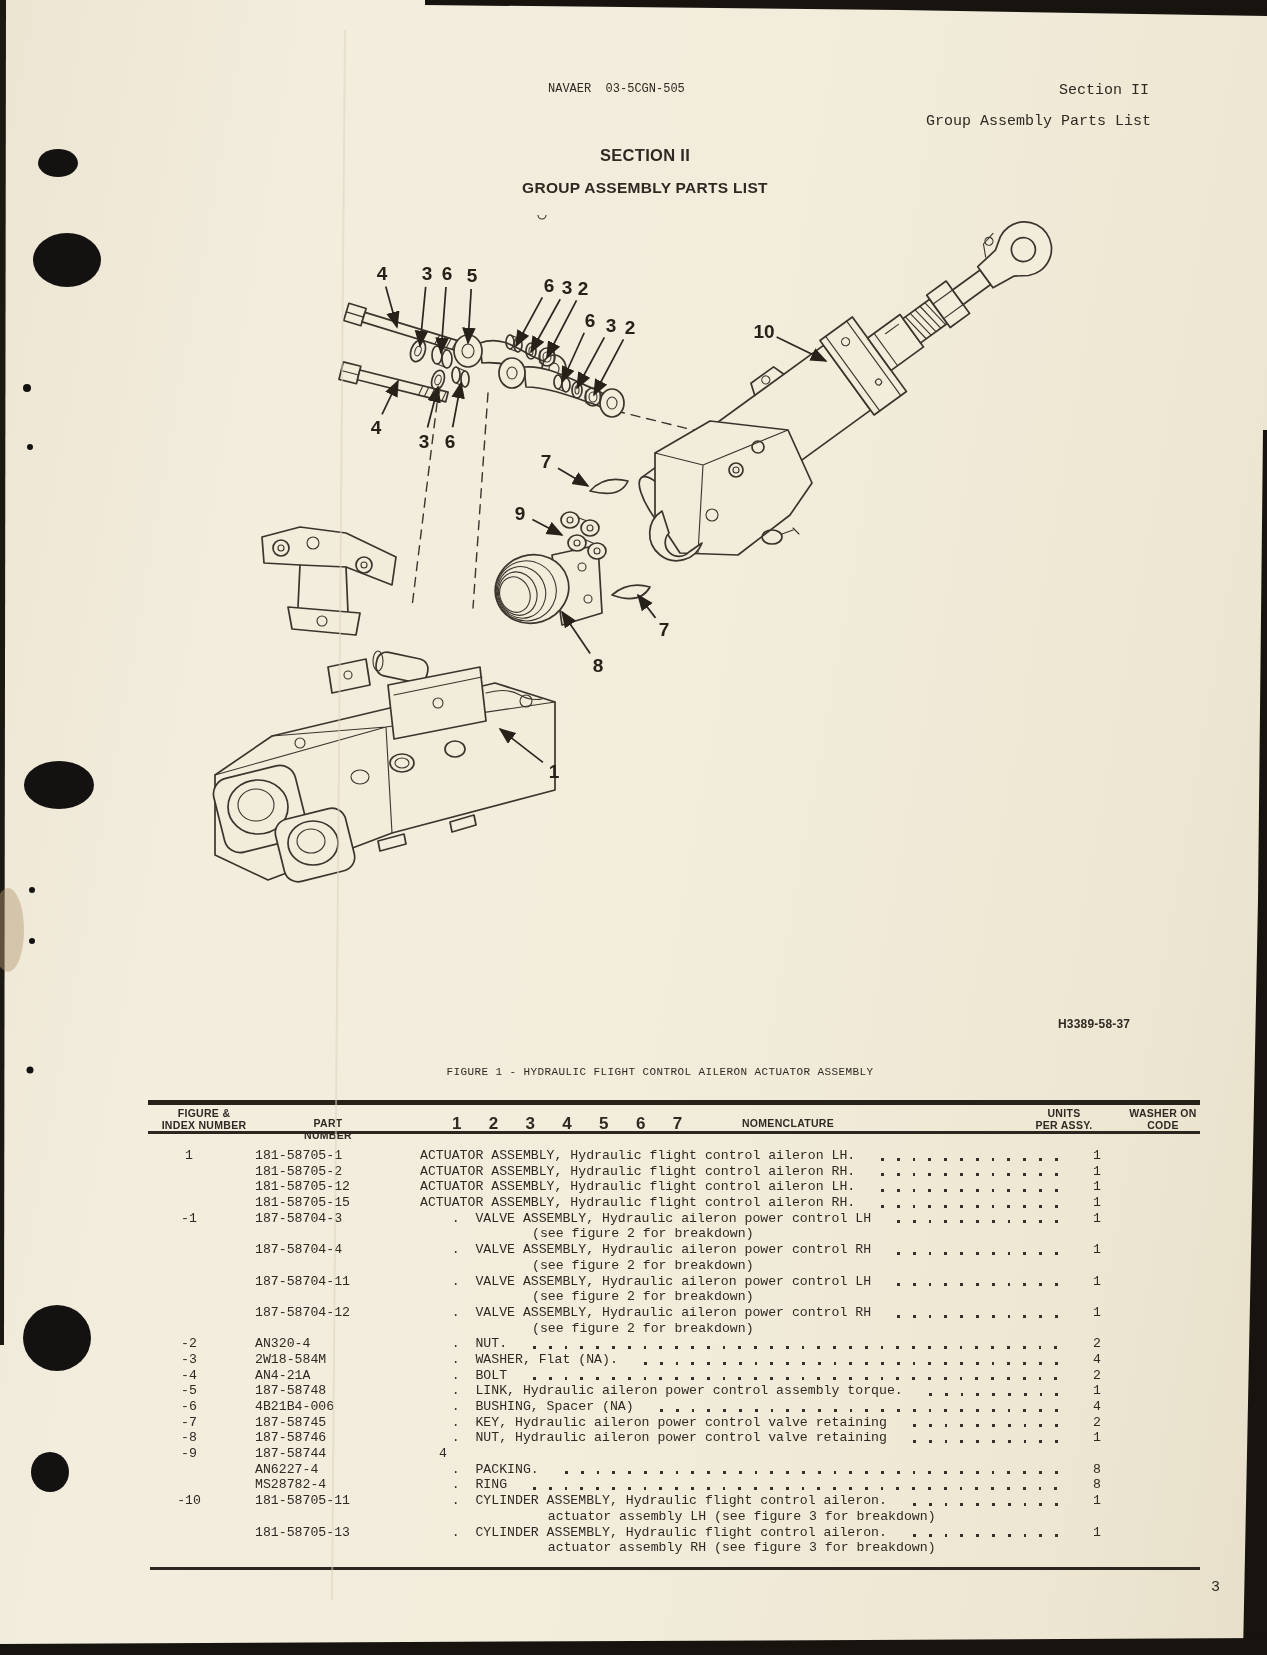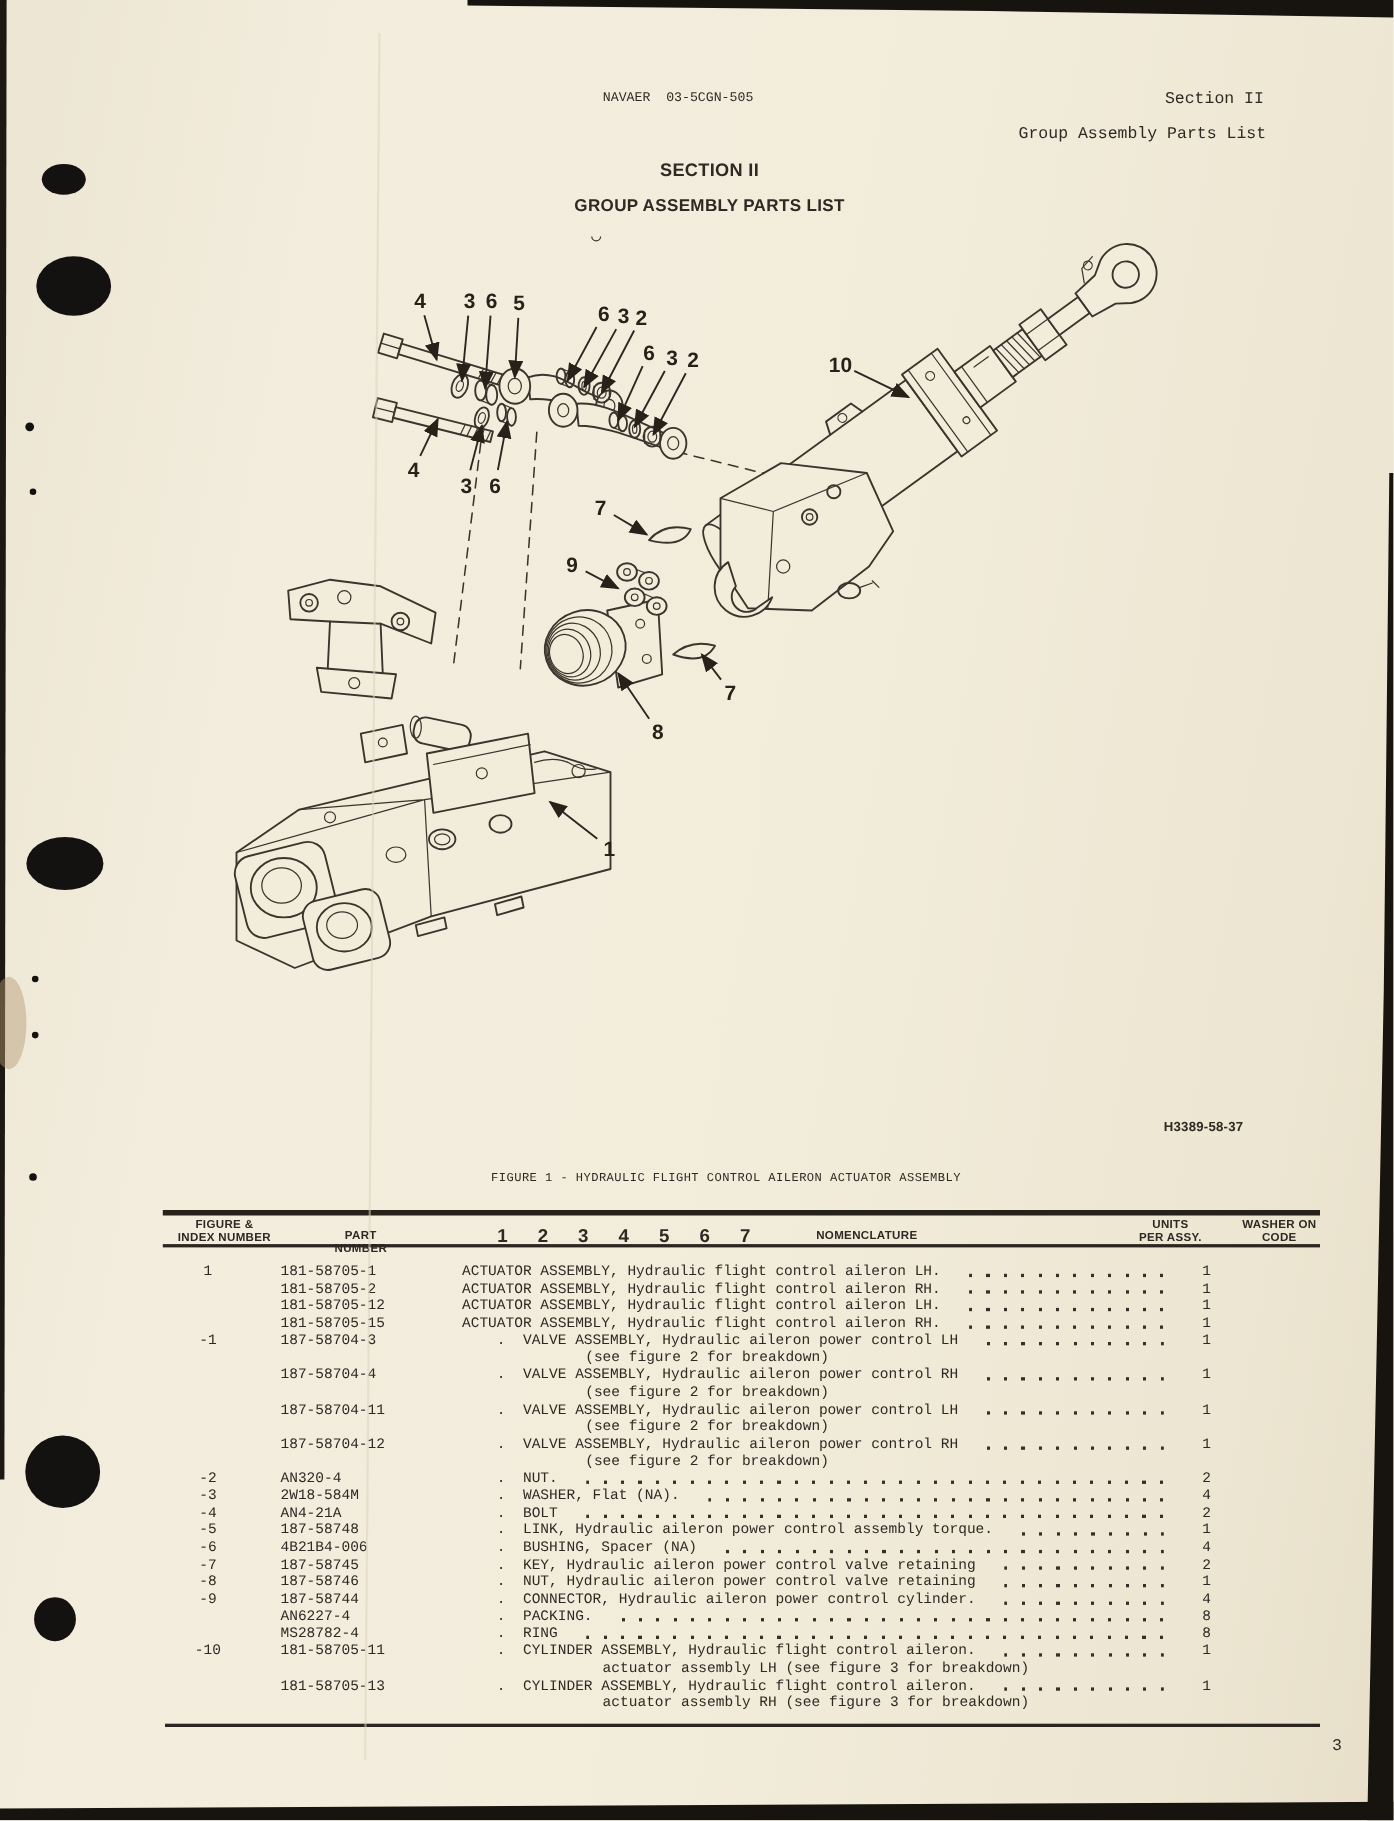--- a/index.html
+++ b/index.html
@@ -479,24 +479,20 @@
       <span class="c-name">    .  NUT, Hydraulic aileron power control valve retaining</span>
       <span class="leader"></span>
     </div>
     <div class="c-units">1</div>
     <div class="c-code"></div>
   </div>
 
   <div class="t-row">
     <div class="c-idx">-9</div>
     <div class="c-part">187-58744</div>
-    <div class="c-nom">
-      <span class="c-name">    .  CONNECTOR, Hydraulic aileron power control cylinder.</span>
-      <span class="leader"></span>
-    </div>
     <div class="c-units">4</div>
     <div class="c-code"></div>
   </div>
 
   <div class="t-row">
     <div class="c-idx"></div>
     <div class="c-part">AN6227-4</div>
     <div class="c-nom">
       <span class="c-name">    .  PACKING.</span>
       <span class="leader"></span>

